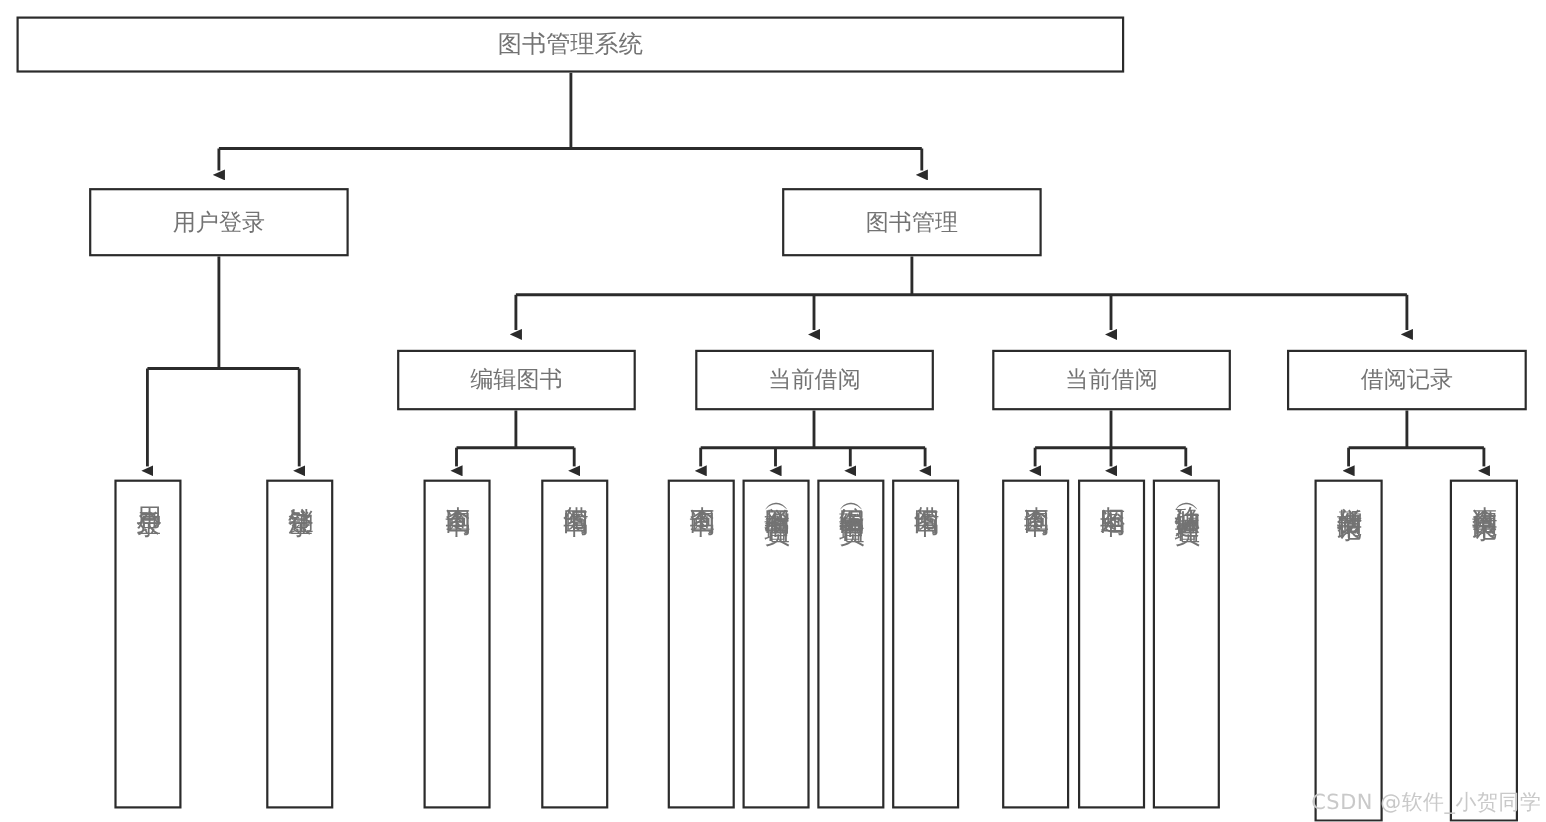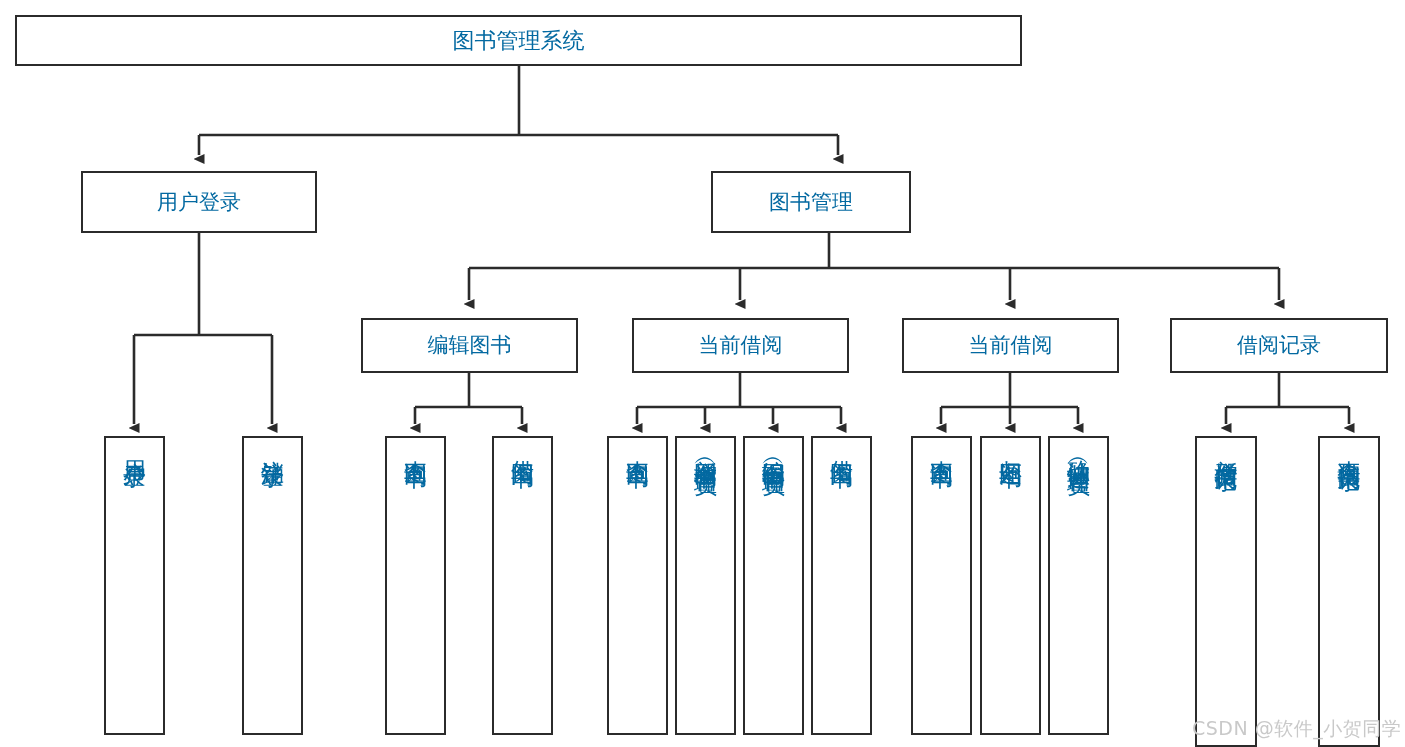--- a/index.html
+++ b/index.html
@@ -29,21 +29,21 @@
     position: absolute;
     box-sizing: border-box;
     background: #ffffff;
     border: 2px solid #2b2b2b;
     display: flex;
     align-items: center;
     justify-content: center;
     z-index: 2;
   }
   .node .label {
-    color: #0369a1;
+    color: #737373;
     line-height: 1.18;
     white-space: nowrap;
   }
   
   .node.h .label {
     font-size: 21px;
   }
   .node.root .label {
     font-size: 22px;
   }
@@ -123,21 +123,21 @@
     </g>
   </svg>
 
   <div class="node h root" style="left:15px; top:15px; width:1007px; height:51px;">
     <span class="label">图书管理系统</span>
   </div>
 
   <div class="node h" style="left:81px; top:171px; width:236px; height:62px;">
     <span class="label">用户登录</span>
   </div>
-  <div class="node h" style="left:711px; top:171px; width:200px; height:62px;">
+  <div class="node h" style="left:711px; top:171px; width:236px; height:62px;">
     <span class="label">图书管理</span>
   </div>
 
   <div class="node h" style="left:361px; top:318px; width:217px; height:55px;">
     <span class="label">编辑图书</span>
   </div>
   <div class="node h" style="left:632px; top:318px; width:217px; height:55px;">
     <span class="label">当前借阅</span>
   </div>
   <div class="node h" style="left:1170px; top:318px; width:218px; height:55px;">

